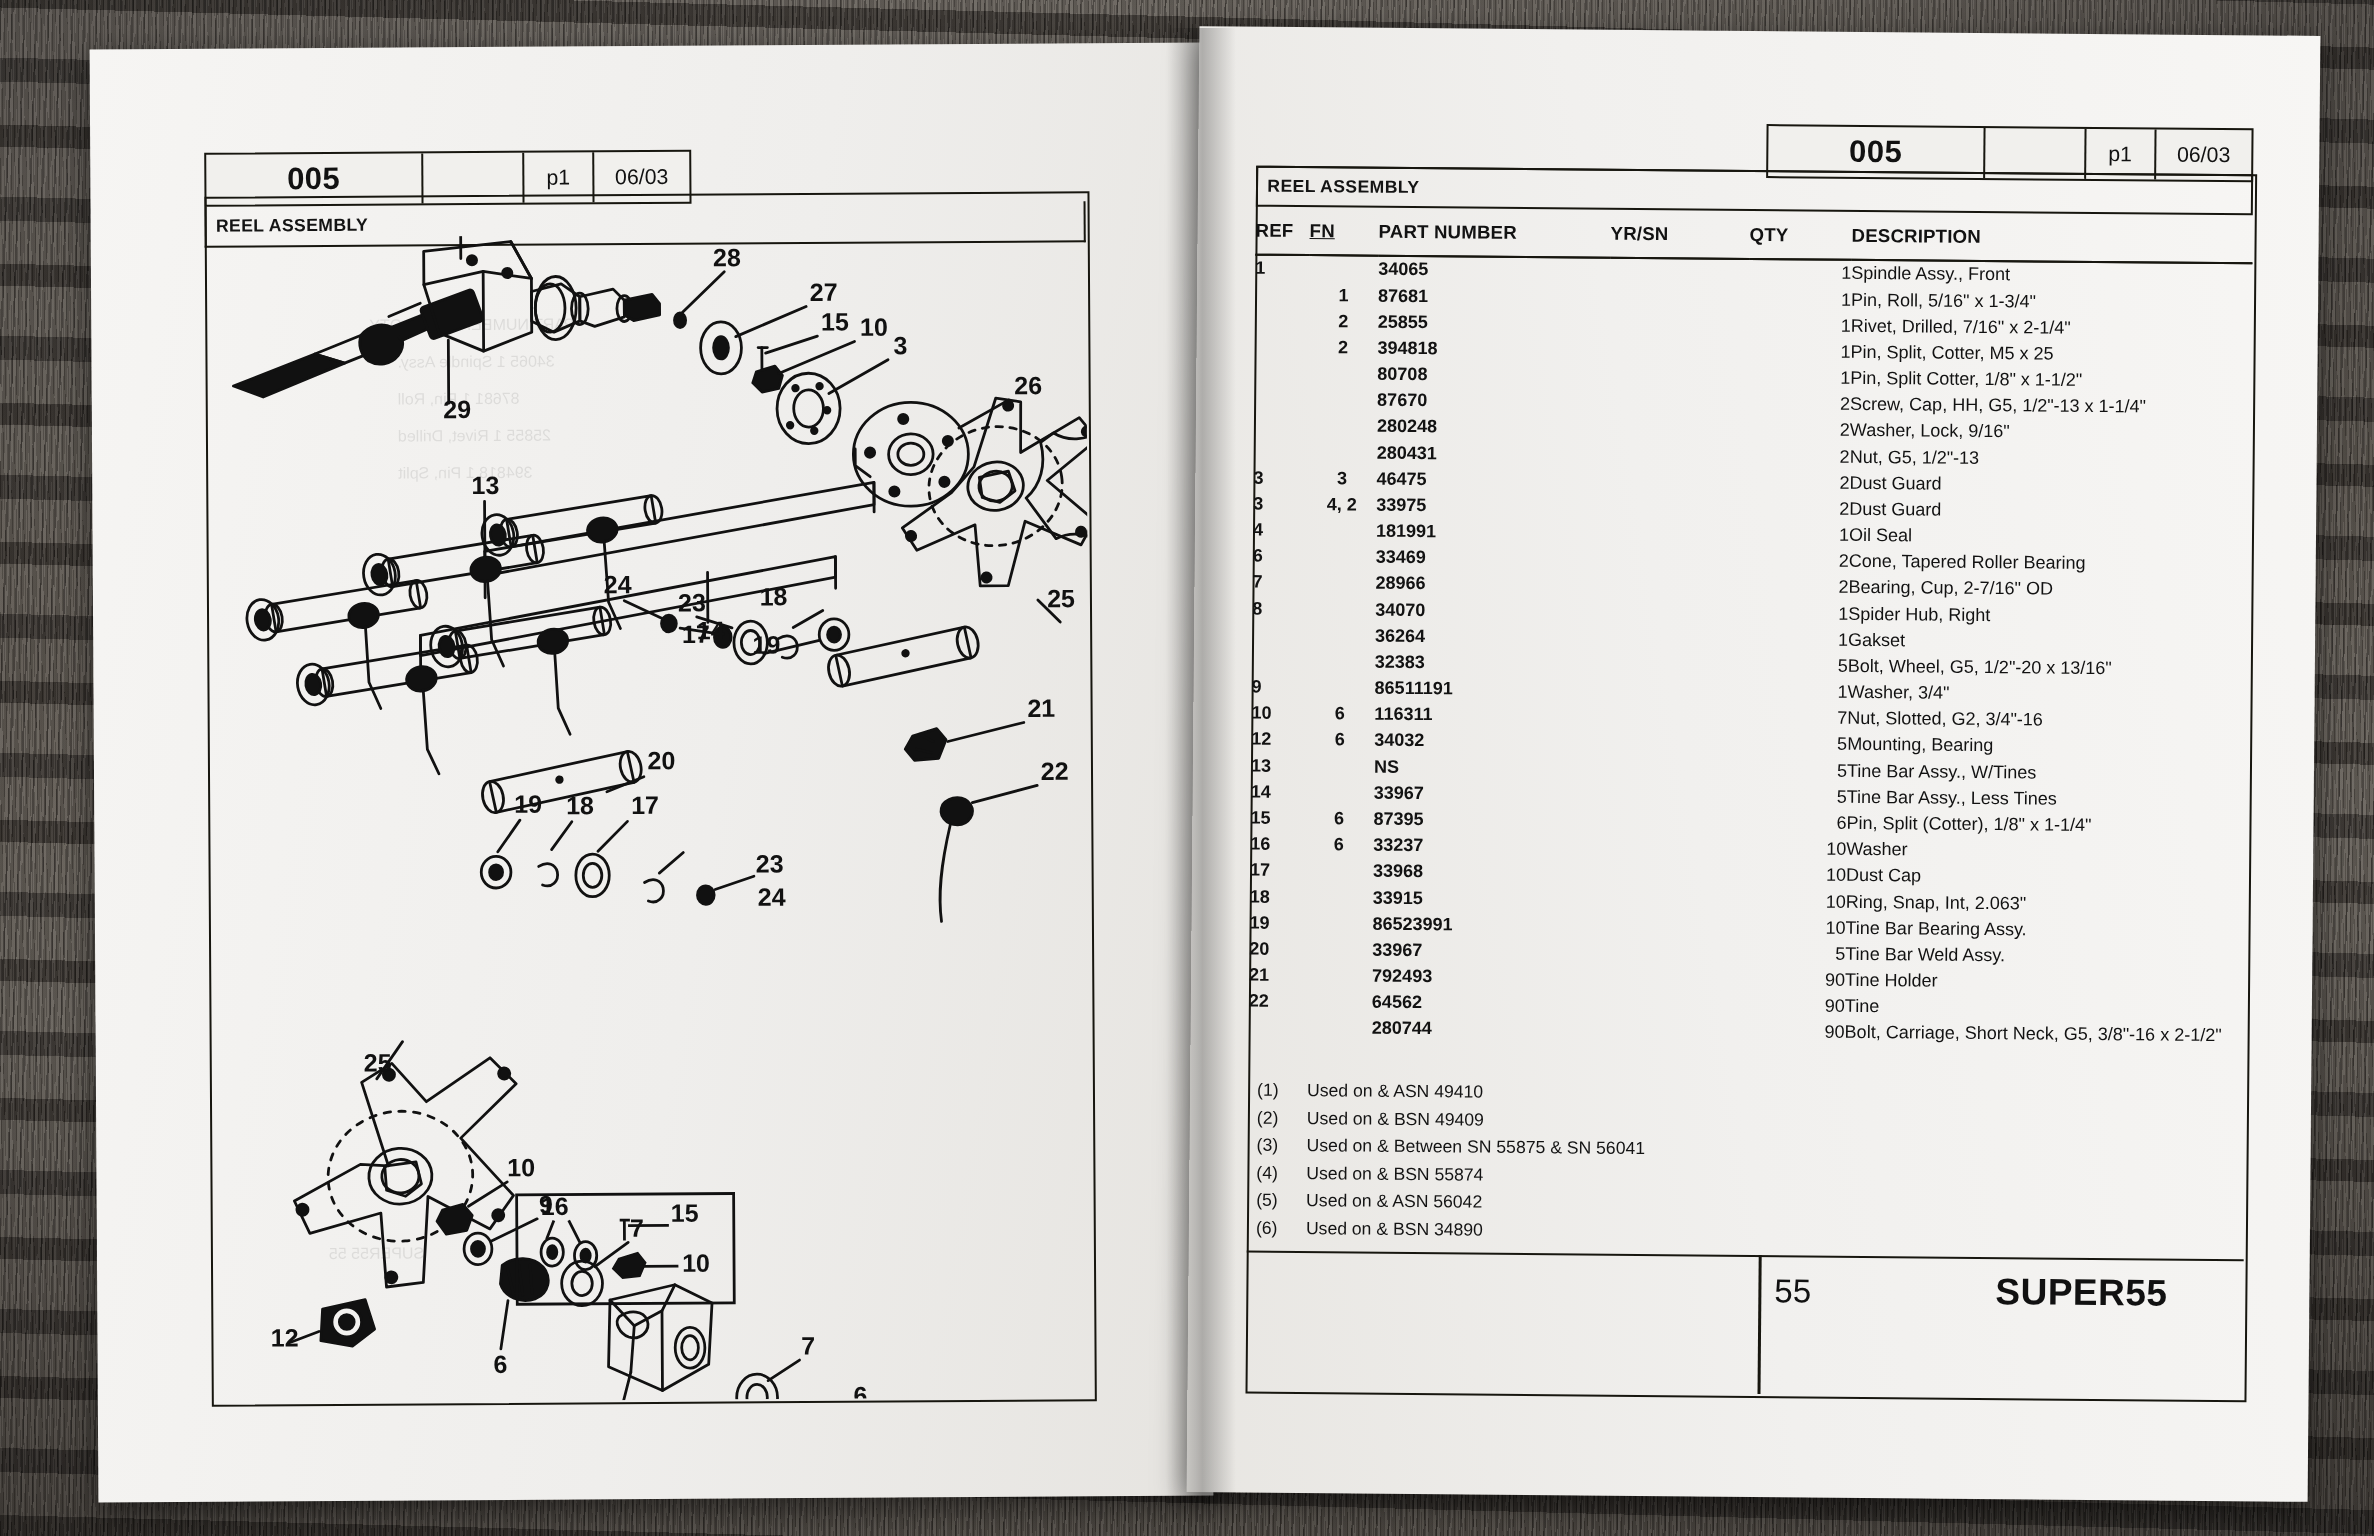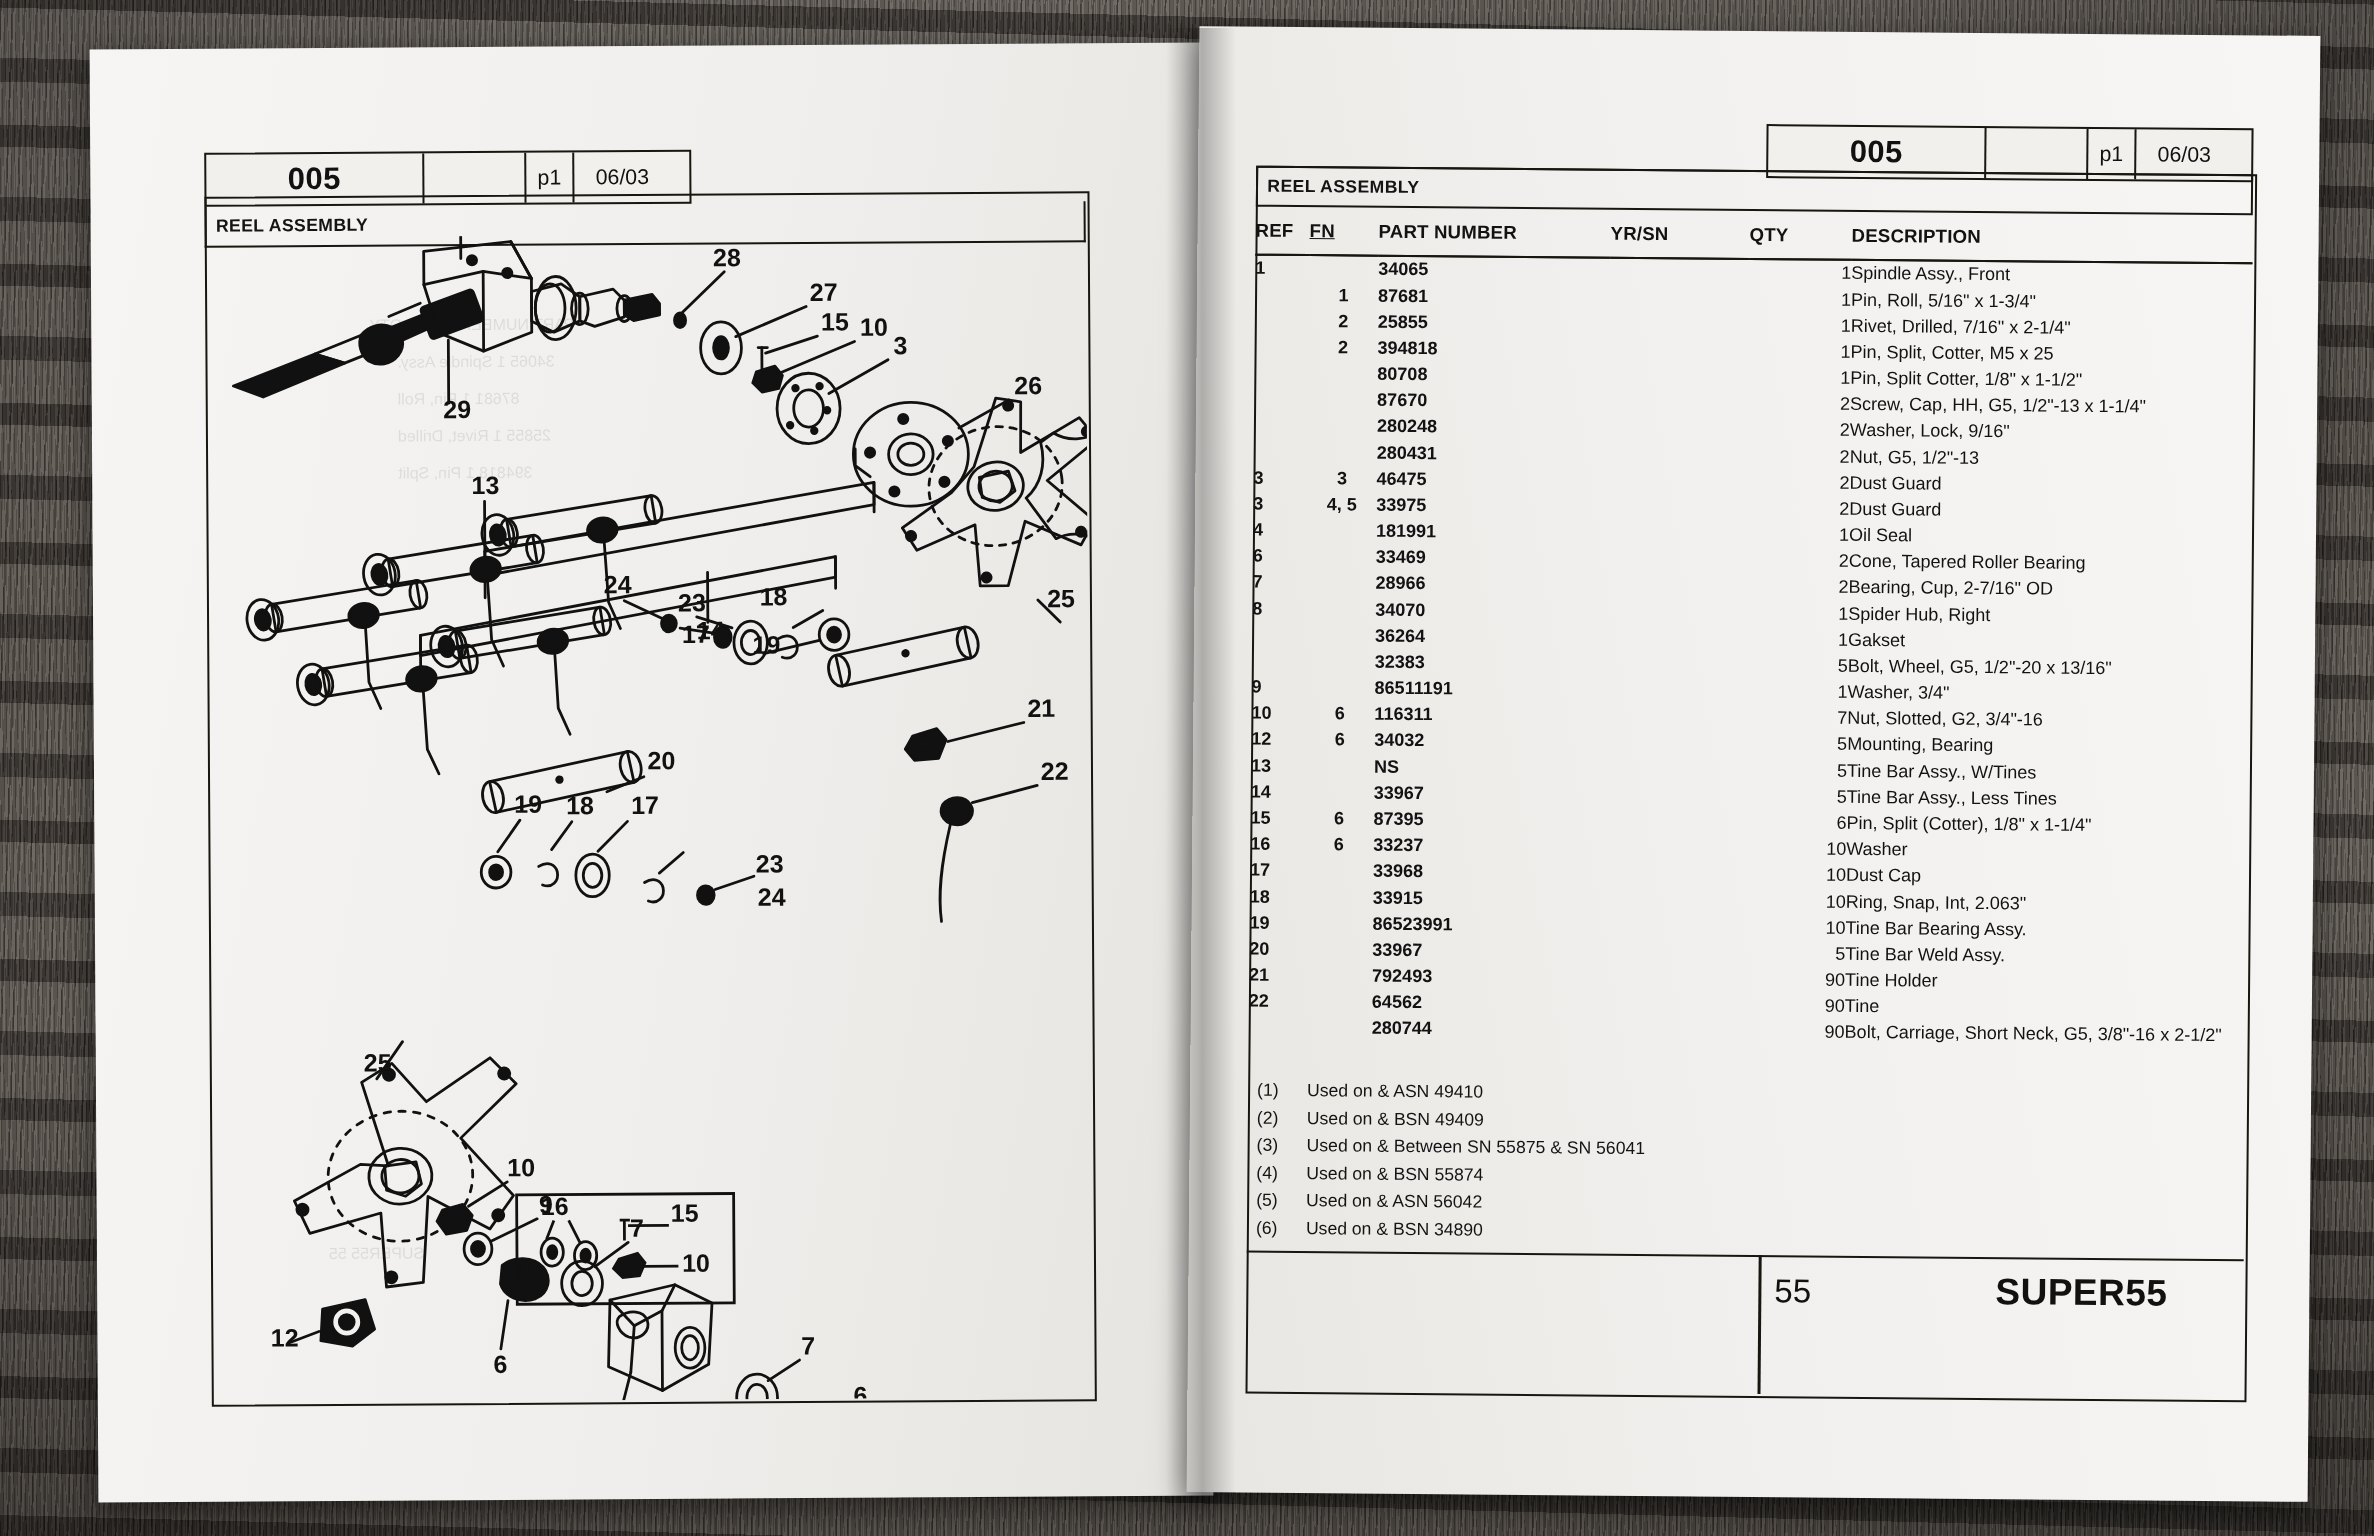--- a/index.html
+++ b/index.html
@@ -74,21 +74,21 @@
     position:absolute;display:flex;border:2.8px solid #17160f;background:#f1f0ed;
     height:54px;box-sizing:border-box;
   }
   .hdr-cell{
     border-right:2.8px solid #17160f;display:flex;align-items:center;justify-content:center;
     box-sizing:border-box;
   }
   .hdr-cell:last-child{border-right:none;}
   .hdr-code{width:218px;font-size:31px;font-weight:bold;letter-spacing:0.5px;color:#111;}
   .hdr-blank{width:102px;}
-  .hdr-p{width:48px;font-size:21.3px;color:#111;}
+  .hdr-p{width:70px;font-size:21.3px;color:#111;}
   .hdr-date{width:96px;font-size:21.3px;color:#111;}
 
   .title-bar{
     position:absolute;border:2.8px solid #17160f;border-top:none;
     display:flex;align-items:center;height:41px;box-sizing:border-box;
     padding-left:9.3px;background:transparent;
   }
   .title-bar span{font-size:17.6px;font-weight:bold;letter-spacing:0.4px;color:#141414;}
 
   
@@ -589,21 +589,21 @@
               <tr>
                 <td class="c-ref">3</td>
                 <td class="c-fn">3</td>
                 <td class="c-pn">46475</td>
                 <td class="c-yr"></td>
                 <td class="c-qty">2</td>
                 <td class="c-desc">Dust Guard</td>
               </tr>
               <tr>
                 <td class="c-ref">3</td>
-                <td class="c-fn">4, 5</td>
+                <td class="c-fn">4, 2</td>
                 <td class="c-pn">33975</td>
                 <td class="c-yr"></td>
                 <td class="c-qty">2</td>
                 <td class="c-desc">Dust Guard</td>
               </tr>
               <tr>
                 <td class="c-ref">4</td>
                 <td class="c-fn"></td>
                 <td class="c-pn">181991</td>
                 <td class="c-yr"></td>

